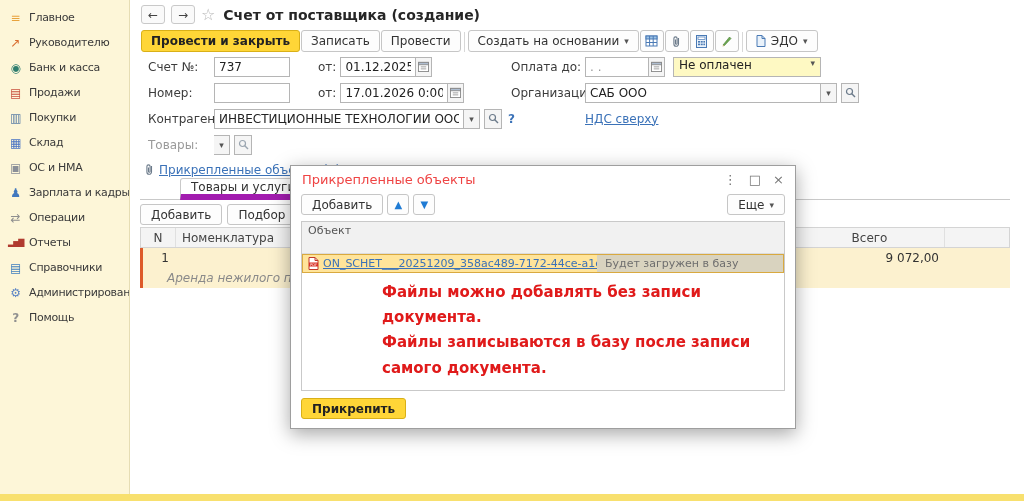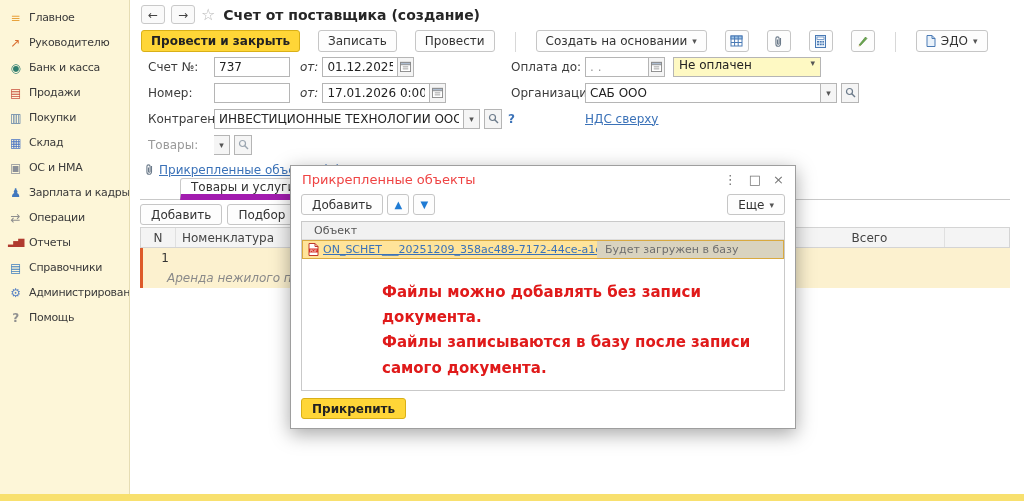--- a/index.html
+++ b/index.html
@@ -21,34 +21,34 @@
   .ic.c8{color:#8E8E8E}.ic.c9{color:#B03A2E;font-size:8px;letter-spacing:-1px}
   .ic.c10{color:#3F7FBF}.ic.c11{color:#5B84C4}.ic.c12{color:#909090;font-weight:bold}
   
   .main { position:absolute; left:131px; top:0; right:0; bottom:7px; background:#fff; }
   .header-row { position:absolute; left:10px; top:5px; display:flex; align-items:center; gap:6px; }
   .nav-btn { width:24px; height:19px; border:1px solid #c9c9c9; border-radius:3px;
     background:#fafafa; display:flex; align-items:center; justify-content:center;
     font-size:12px; color:#444; cursor:pointer; }
   .star { font-size:16px; color:#b9b9b9; cursor:pointer; line-height:1; }
   .title { font-size:14px; font-weight:bold; color:#262626; margin-left:2px; }
-  .toolbar { position:absolute; left:10px; top:30px; display:flex; align-items:flex-end; gap:18px; }
+  .toolbar { position:absolute; left:10px; top:30px; display:flex; align-items:flex-end; gap:1px; }
   .btn { height:22px; padding:0 9px; border:1px solid #c6c6c6; border-radius:3px;
     background:#fdfdfd; display:inline-flex; align-items:center; gap:5px;
     font-size:12px; color:#333; cursor:pointer; font-family:inherit; }
   .btn.sm { height:21px; padding:0 10px; }
   .btn.primary { background:#ffd637; border-color:#d9b018; font-weight:bold; color:#222; }
   .btn.icon-only { width:24px; padding:0; justify-content:center; }
   .caret { font-size:9px; color:#555; }
   .tb-divider { width:1px; height:20px; background:#d8d8d8; margin:0 2px; }
   
   .frow { position:absolute; display:flex; align-items:center; height:21px; }
   .flabel { width:66px; flex:none; color:#3c3c3c; }
   .flabel-r { width:74px; flex:none; color:#3c3c3c; }
-  .flabel-sm { margin-left:10px; margin-right:4px; color:#3c3c3c;font-style:italic; }
+  .flabel-sm { margin-left:28px; margin-right:4px; color:#3c3c3c; }
   .inp { height:20px; border:1px solid #b5b5b5; background:#fff; padding:0 4px;
     font-size:12px; color:#222; font-family:inherit; }
   .inp::placeholder { color:#999; }
   .inp:disabled, .inp.dis { color:#8a8a8a; background:#fff; }
   .w64{width:64px}.w76{width:76px}.w88{width:76px}.w108{width:108px}.w236{width:236px}.w250{width:250px}
   .mini-btn { width:18px; height:20px; border:1px solid #b5b5b5; background:#f5f5f5;
     display:flex; align-items:center; justify-content:center; cursor:pointer; flex:none; }
   .mini-btn.attached { border-left:none; width:16px; }.gap4{width:4px}.gap6{width:6px}.gap8{width:8px}
   .select { height:20px; border:1px solid #b5b5b5; background:#fef9c3; display:flex;
     align-items:flex-start; padding:0 5px; cursor:pointer; }
@@ -83,22 +83,22 @@
     border:1px solid #9e9e9e; box-shadow:0 5px 18px rgba(0,0,0,.35); z-index:20; }
   .dlg-title { height:27px; display:flex; align-items:center; padding:0 11px; gap:12px; }
   .dlg-title-text { flex:1; font-size:13px; color:#ef4444; }
   .dlg-ticon { color:#777; font-size:13px; cursor:pointer; line-height:1; }
   .dlg-toolbar { display:flex; align-items:center; gap:4px; padding:1px 10px 6px; }
   .arrow-btn { width:22px; padding:0; justify-content:center; }
   .arrow-btn span { color:#1f7bd4; font-size:10px; }
   .more-btn { margin-left:auto; }
   .dlg-list { position:relative; margin:0 10px; border:1px solid #c9c9c9; height:170px;
     background:#fff; overflow:hidden; }
-  .dlg-list-header { height:18px; background:#f1f1f1; border-bottom:1px solid #dcdcdc;
-    font-size:11px; color:#555; padding:2px 12px; }
+  .dlg-list-header { height:32px; background:#f1f1f1; border-bottom:1px solid #dcdcdc;
+    font-size:11px; color:#555; padding:2px 6px; }
   .dlg-row { display:flex; height:19px; align-items:stretch; background:#ffe49a;
     border:1px solid #d9a93f; cursor:pointer; }
   .dlg-cell-file { flex:0 0 294px; display:flex; align-items:center; gap:4px;
     padding:0 5px; overflow:hidden; }
   .dlg-link { color:#3B72B8; text-decoration:underline; font-size:11px; white-space:nowrap; }
   .dlg-cell-status { flex:1; background:#d9d3bf; color:#6e6e6e; font-size:11px;
     display:flex; align-items:center; padding:0 8px; white-space:nowrap; overflow:hidden; }
   .dlg-note { position:absolute; left:80px; top:58px; color:#e01a1a; font-weight:bold;
     font-size:15px; line-height:1.68; white-space:pre-line; }
   .dlg-footer { padding:7px 10px 9px; }
@@ -373,20 +373,21 @@
     <div class="thead">
       <span class="col-num">N</span>
       <span class="col-item">Номенклатура</span>
       <span class="col-total">Всего</span>
       <span class="col-sp"></span>
     </div>
     <div class="trow">
       <div class="trow-line">
         <span class="cell-num">1</span>
         <span class="col-item"></span>
+        <span class="cell-total">9 072,00</span>
         <span class="col-sp"></span>
       </div>
       <div class="trow-line">
         <span class="cell-item-name">Аренда нежилого п</span>
       </div>
     </div>
   </div>
 </div>
 
 <div class="dialog">

